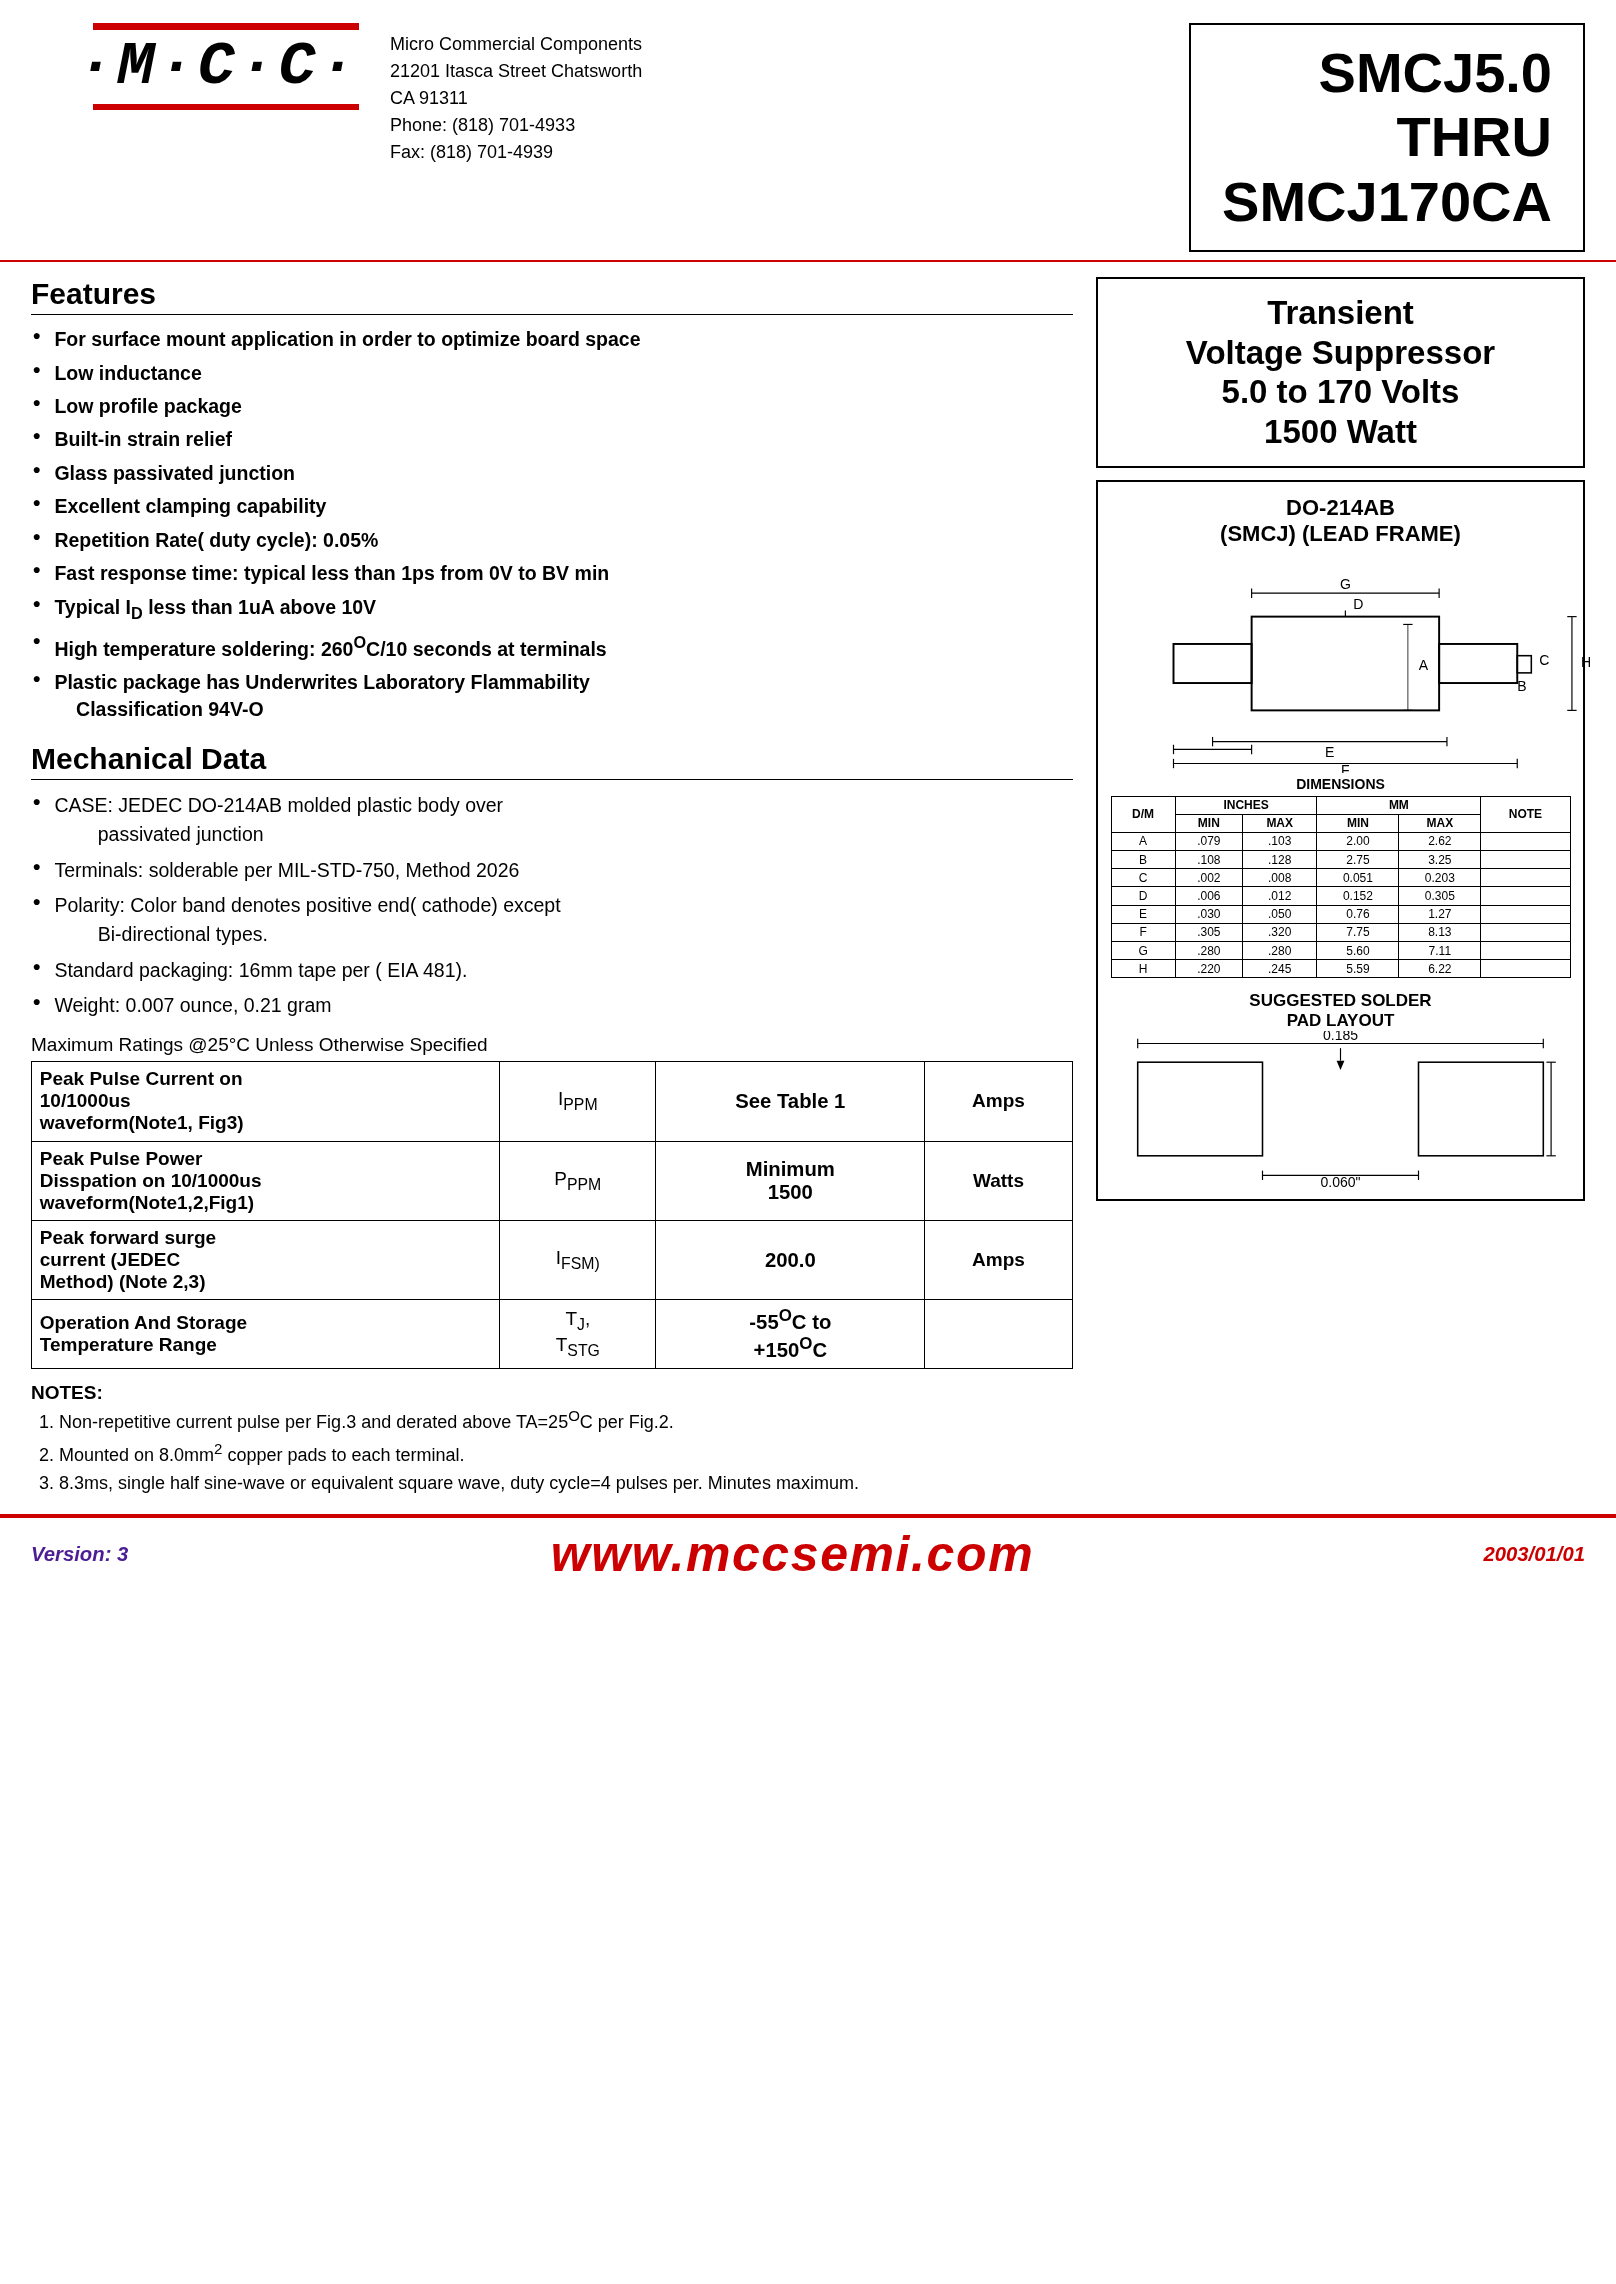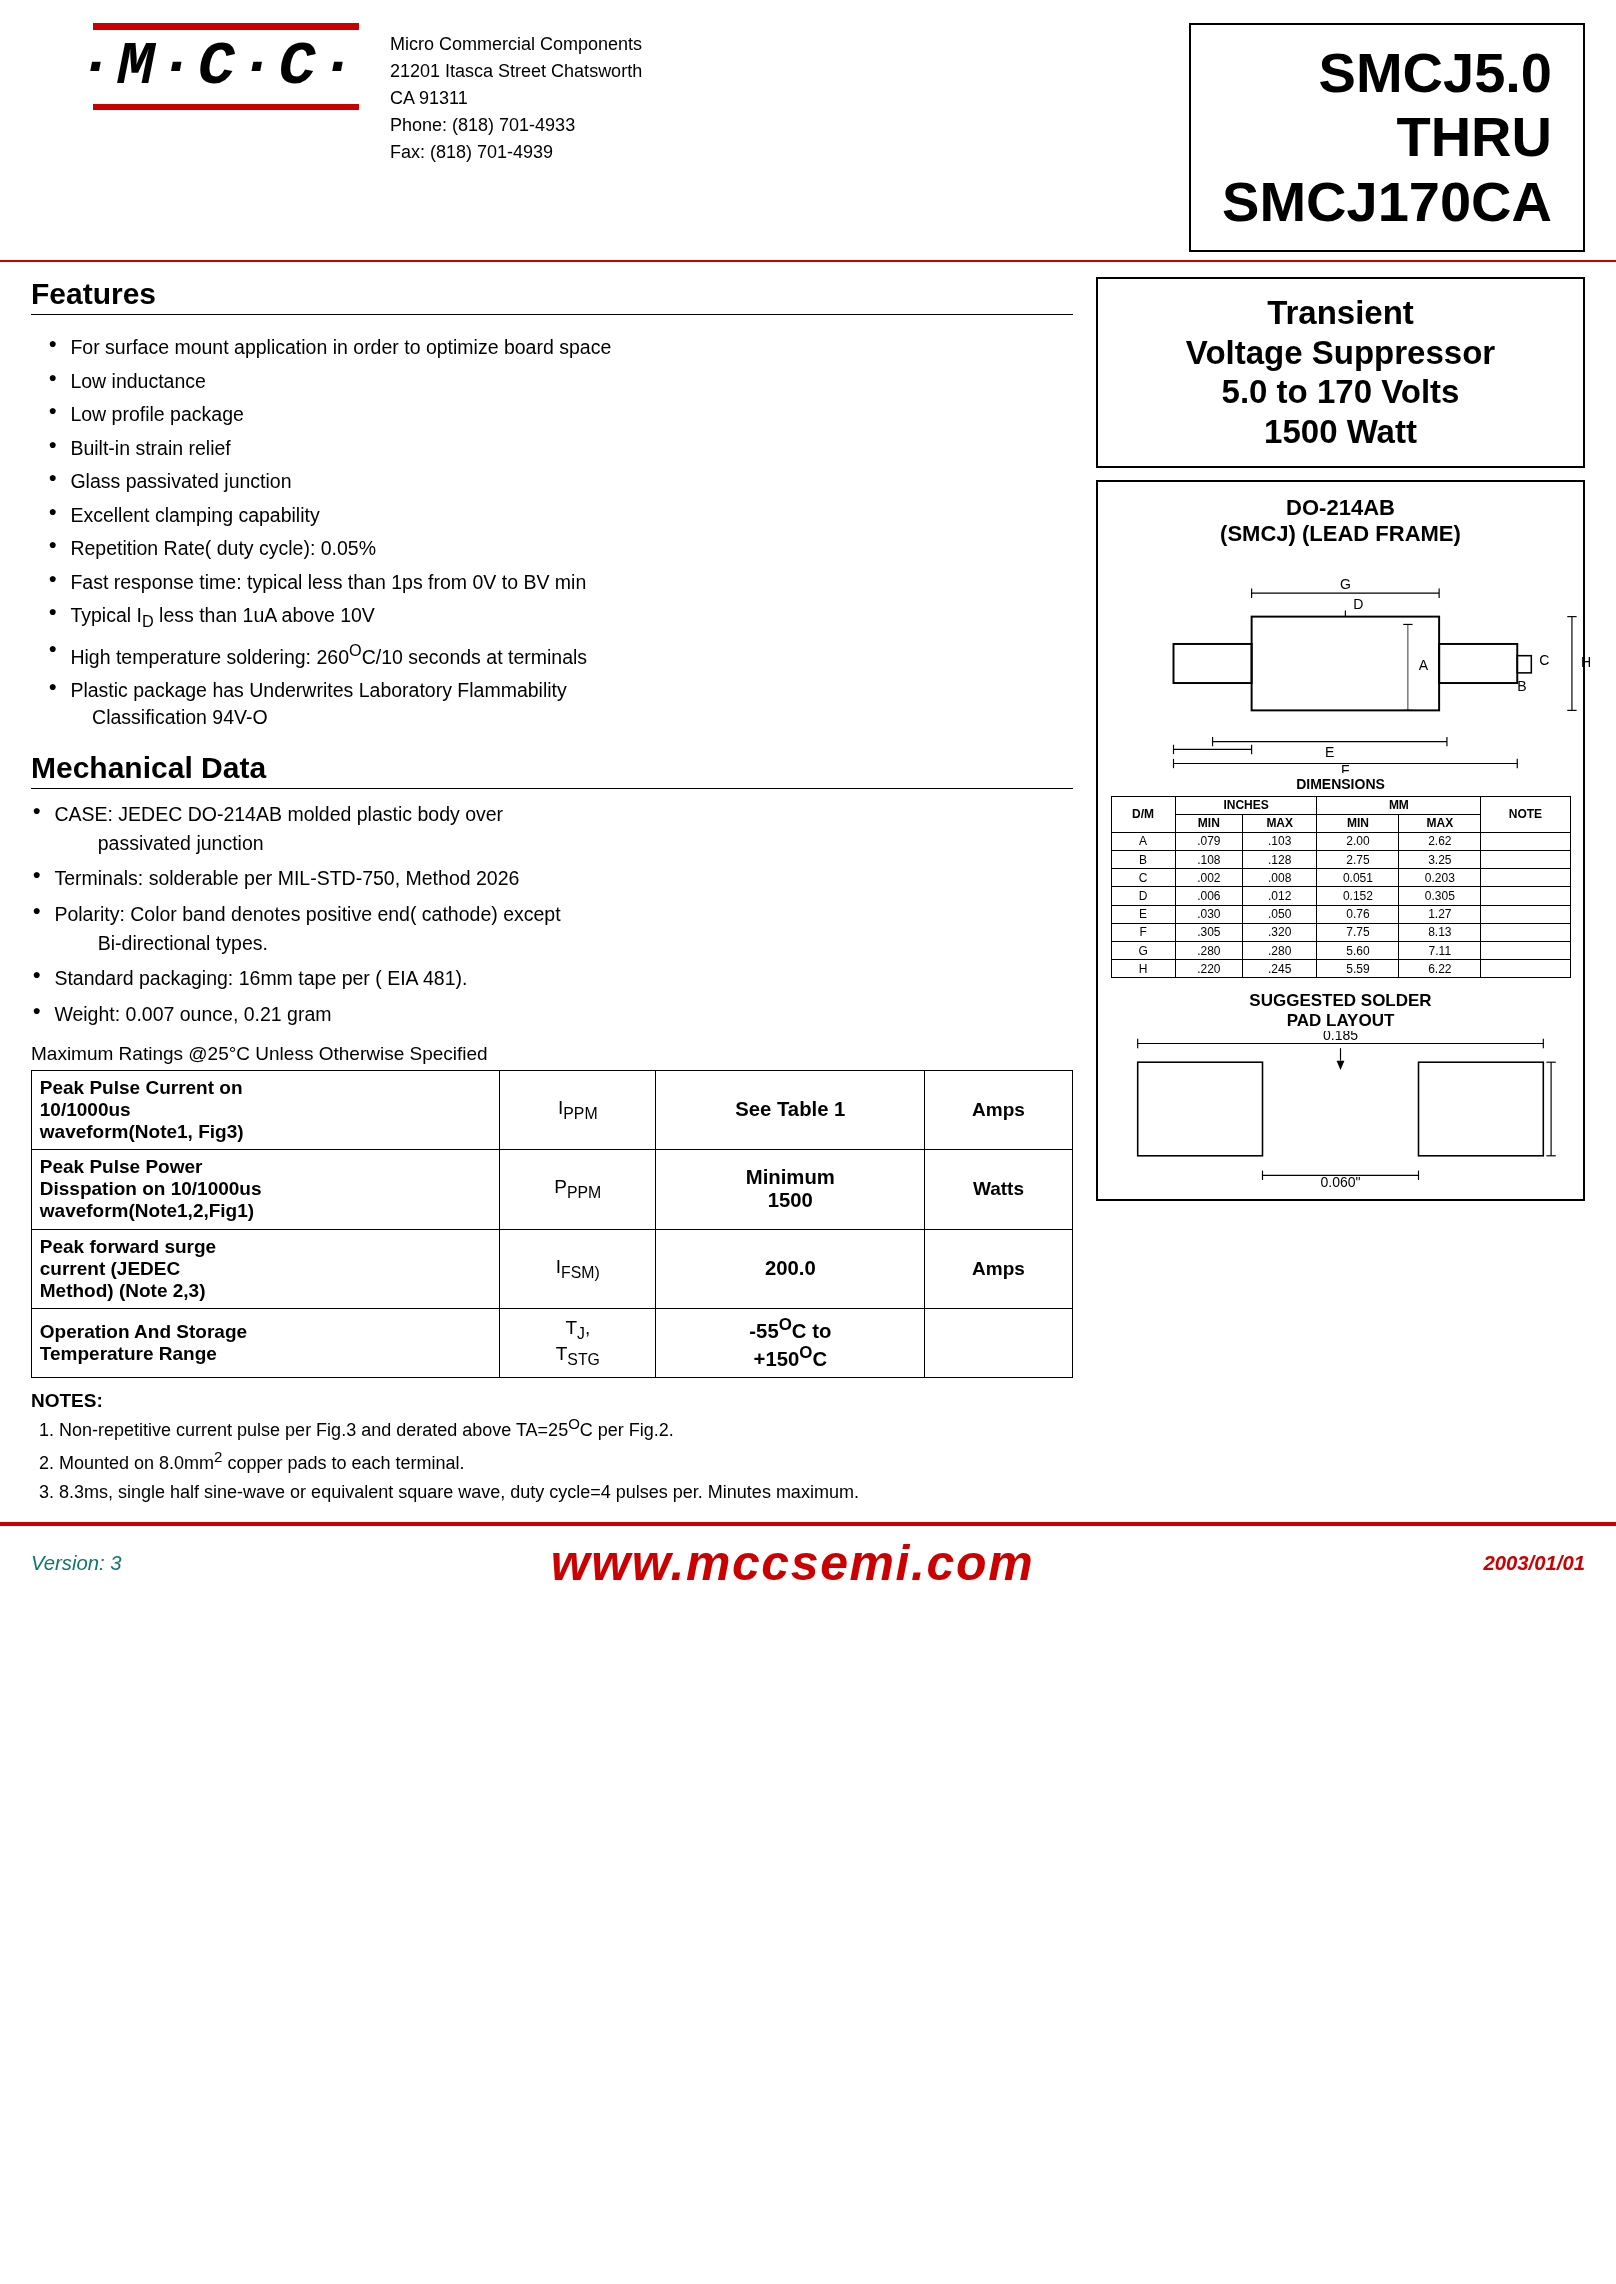--- a/index.html
+++ b/index.html
@@ -84,21 +84,22 @@
     .section-title {
       font-size: 30px;
       font-weight: bold;
       border-bottom: 1.6px solid #000;
       padding-bottom: 3px;
       margin: 15.6px 0 7.8px 0;
     }
     .feature-list {
       list-style: none;
       padding: 0;
-      margin: 16px;
+      margin: 0;
+      font-weight: bold;
     }
     .feature-list li {
       padding: 3.1px 0 3.1px 23.4px;
       position: relative;
       font-size: 19.5px;
       line-height: 1.4;
     }
     .feature-list li::before {
       content: "●";
       position: absolute;
@@ -241,22 +242,22 @@
       font-size: 50px;
       font-weight: 900;
       font-style: italic;
       color: #c00;
       letter-spacing: 1.6px;
       text-align: center;
       flex: 1;
     }
     .footer-version {
       font-size: 20.3px;
-      font-weight: normal;
-      color: #0f766e;
+      font-weight: bold;
+      color: #4c1d95;
       font-style: italic;
       min-width: 125px;
     }
     .footer-date {
       font-size: 20.3px;
       font-weight: bold;
       color: #c00;
       font-style: italic;
       min-width: 156px;
       text-align: right;

